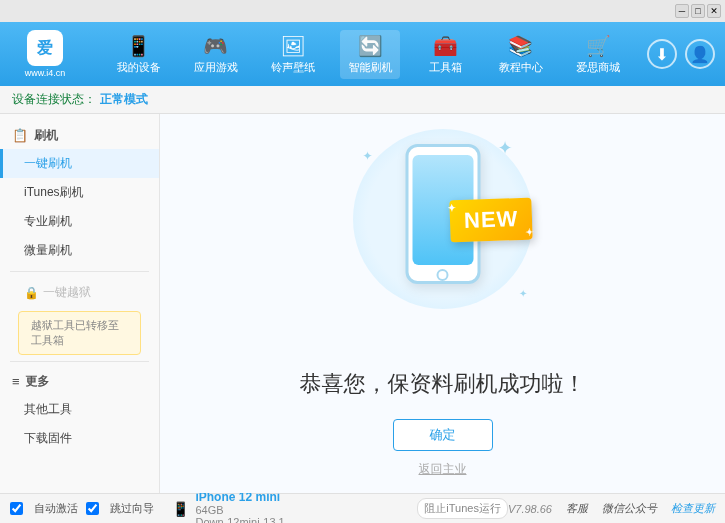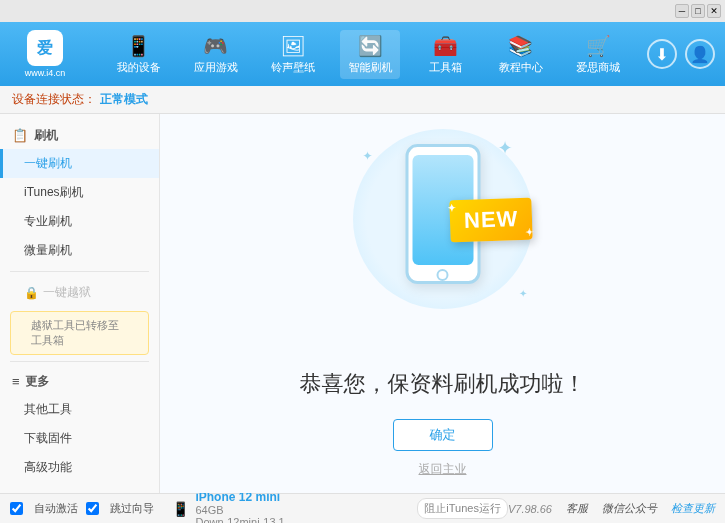--- a/index.html
+++ b/index.html
@@ -69,21 +69,21 @@
 
     
     .status-bar {
       height: 28px;
       background: #f5f5f5;
       border-bottom: 1px solid #e0e0e0;
       display: flex; align-items: center;
       padding: 0 12px;
       font-size: 12px; color: #333;
     }
-    .status-label { color: #c2410c; text-align: right; }
+    .status-label { color: #15803d; text-align: right; }
     .status-value { color: #2aa0e8; font-weight: bold; margin-left: 4px; }
 
     
     .main {
       display: flex;
       height: calc(523px - 22px - 64px - 28px - 30px);
     }
 
     
     .sidebar {
@@ -115,22 +115,22 @@
       background: #e8f4ff;
       color: #2aa0e8;
       border-left: 3px solid #2aa0e8;
       padding-left: 21px;
     }
     .sidebar-divider {
       height: 1px; background: #e5e5e5;
       margin: 6px 10px;
     }
     .sidebar-note {
-      margin: 4px 10px;
-      padding: 6px 20px;
+      margin: 4px 18px;
+      padding: 6px 12px;
       background: #fff8e1;
       border-radius: 4px;
       font-size: 11px; color: #888;
       border: 1px solid #ffe082;
     }
     .disabled-item {
       padding: 6px 12px 6px 24px;
       font-size: 12px; color: #bbb; cursor: not-allowed;
       display: flex; align-items: center; gap: 4px;
     }
@@ -343,23 +343,20 @@
     <div class="sidebar-section">
       <div class="sidebar-section-title">
         <span class="section-icon">≡</span>
         <span>更多</span>
       </div>
       <div class="sidebar-item">
         <span>其他工具</span>
       </div>
       <div class="sidebar-item">
         <span>下载固件</span>
-      </div>
-      <div class="sidebar-item">
-        <span>高级功能</span>
       </div>
     </div>
   </div>
 
   <div class="content">
 
     <div class="phone-illustration">
       <div class="phone-circle-bg"></div>
 
       <div class="sparkles" style="top:8px; right:30px; font-size:18px; color:#a0d8f0;">✦</div>

